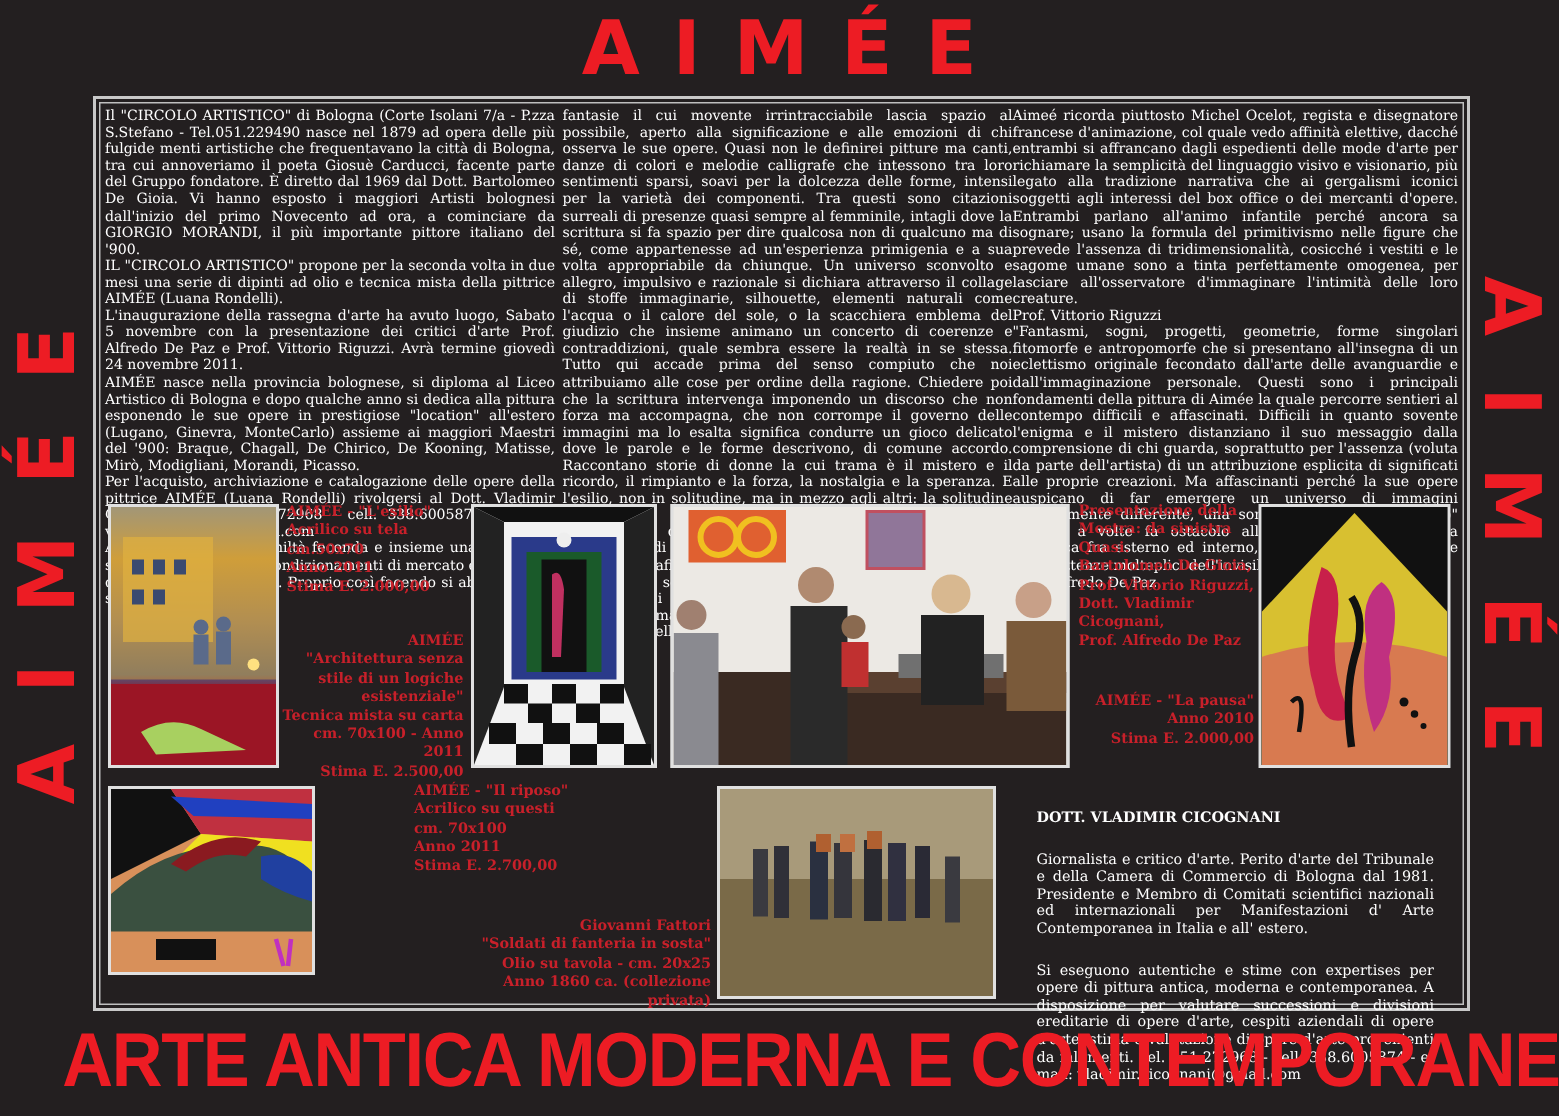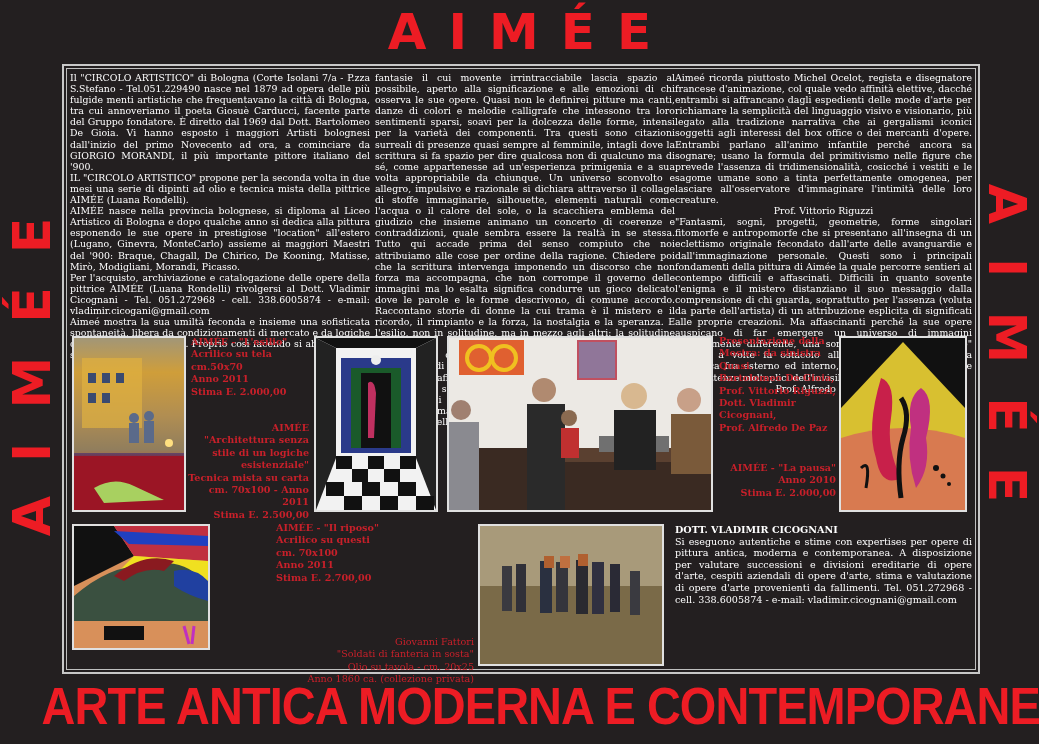--- a/index.html
+++ b/index.html
@@ -10,46 +10,47 @@
   .side.left{left:2px;}
   .side.right{right:2px;}
   .side.right span{transform:rotate(90deg);}
   .frame{position:absolute;left:62px;top:64px;width:918px;height:610px;border:2px solid #c8c8c8;box-sizing:border-box;}
   .frame-inner{position:absolute;left:66px;top:68px;width:910px;height:602px;border:1px solid #bfbfbf;box-sizing:border-box;}
   .col{position:absolute;top:72px;width:300px;color:#fff;font-size:9.4px;line-height:11.1px;text-align:justify;}
   .col p{margin:0;}
   .col1{left:70px;}
   .col2{left:375px;}
   .col3{left:675px;width:297px;}
-  .sig{text-align:center;}
+  .sig{text-align:left;}
   .pic{position:absolute;border:2px solid #e0e0e0;box-sizing:border-box;overflow:hidden;}
   .cap{position:absolute;color:#c8202a;font-size:9.6px;line-height:12.4px;font-weight:bold;}
   .cap.r{text-align:right;}
-  .cap.norm{font-weight:normal;margin-top:24px;}
+  .cap.norm{font-weight:bold;}
   .bio{position:absolute;left:675px;top:524px;width:297px;color:#fff;font-size:9.6px;line-height:11.6px;text-align:justify;font-weight:bold;}
-  .bio p{margin:0;}
+  .bio p{margin:16px;}
   .bottom{position:absolute;left:0;top:677px;width:1039px;text-align:center;color:#ed1c24;font-family:"Liberation Sans",sans-serif;font-weight:bold;font-size:51px;line-height:60px;transform:scaleX(0.92);transform-origin:center;letter-spacing:-1px;white-space:nowrap;}
 </style>
 </head>
 <body>
 
 <div class="title-top">AIMÉE</div>
 <div class="side left">
     <span>AIMÉE</span>
   </div>
 <div class="side right">
     <span>AIMÉE</span>
   </div>
 
 <div class="frame"></div>
 <div class="frame-inner"></div>
 
 <div class="col col1">
   <p>Il "CIRCOLO ARTISTICO" di Bologna (Corte Isolani 7/a - P.zza S.Stefano - Tel.051.229490 nasce nel 1879 ad opera delle più fulgide menti artistiche che frequentavano la città di Bologna, tra cui annoveriamo il poeta Giosuè Carducci, facente parte del Gruppo fondatore. È diretto dal 1969 dal Dott. Bartolomeo De Gioia. Vi hanno esposto i maggiori Artisti bolognesi dall'inizio del primo Novecento ad ora, a cominciare da GIORGIO MORANDI, il più importante pittore italiano del '900.</p>
   <p>IL "CIRCOLO ARTISTICO" propone per la seconda volta in due mesi una serie di dipinti ad olio e tecnica mista della pittrice AIMÉE (Luana Rondelli).</p>
+  <p>L'inaugurazione della rassegna d'arte ha avuto luogo, Sabato 5 novembre con la presentazione dei critici d'arte Prof. Alfredo De Paz e Prof. Vittorio Riguzzi. Avrà termine giovedì 24 novembre 2011.</p>
   <p>AIMÉE nasce nella provincia bolognese, si diploma al Liceo Artistico di Bologna e dopo qualche anno si dedica alla pittura esponendo le sue opere in prestigiose "location" all'estero (Lugano, Ginevra, MonteCarlo) assieme ai maggiori Maestri del '900: Braque, Chagall, De Chirico, De Kooning, Matisse, Mirò, Modigliani, Morandi, Picasso.</p>
   <p>Per l'acquisto, archiviazione e catalogazione delle opere della pittrice AIMÉE (Luana Rondelli) rivolgersi al Dott. Vladimir Cicognani - Tel. 051.272968 - cell. 338.6005874 - e-mail: vladimir.cicogani@gmail.com</p>
   <p>Aimeé mostra la sua umiltà feconda e insieme una sofisticata spontaneità, libera da condizionamenti di mercato e da logiche della distinzione forzata. Proprio così facendo si abbandona ai suoi vissuti, alle sue</p>
 </div>
 
 <div class="col col2">
   <p>fantasie il cui movente irrintracciabile lascia spazio al possibile, aperto alla significazione e alle emozioni di chi osserva le sue opere. Quasi non le definirei pitture ma canti, danze di colori e melodie calligrafe che intessono tra loro sentimenti sparsi, soavi per la dolcezza delle forme, intensi per la varietà dei componenti. Tra questi sono citazioni surreali di presenze quasi sempre al femminile, intagli dove la scrittura si fa spazio per dire qualcosa non di qualcuno ma di sé, come appartenesse ad un'esperienza primigenia e a sua volta appropriabile da chiunque. Un universo sconvolto e allegro, impulsivo e razionale si dichiara attraverso il collage di stoffe immaginarie, silhouette, elementi naturali come l'acqua o il calore del sole, o la scacchiera emblema del giudizio che insieme animano un concerto di coerenze e contraddizioni, quale sembra essere la realtà in se stessa. Tutto qui accade prima del senso compiuto che noi attribuiamo alle cose per ordine della ragione. Chiedere poi che la scrittura intervenga imponendo un discorso che non forza ma accompagna, che non corrompe il governo delle immagini ma lo esalta significa condurre un gioco delicato dove le parole e le forme descrivono, di comune accordo. Raccontano storie di donne la cui trama è il mistero e il ricordo, il rimpianto e la forza, la nostalgia e la speranza. E l'esilio, non in solitudine, ma in mezzo agli altri: la solitudine più grande.</p>
   <p>La prigionia dell'indifferenza, la sensualità quasi erotica, l'innocenza di una bambola, il vortice delle parole che si avvolgono graficamente in frasi concentriche  sono la partitura su cui Aimné scrive le proprie melodie, ora dolenti ora solari, tenui e poi ipercromatiche: tutte le sfumature della femminilità madre, donna, bambina e puro sentimento - prigioniero della mente e in cerca di liberazione.</p>
 </div>
 
@@ -223,16 +224,17 @@
         <rect x="150" y="45" width="10" height="44" fill="#3a3a40"></rect>
       <rect x="64" y="30" width="10" height="12" fill="#b06030"></rect>
         <rect x="80" y="30" width="10" height="12" fill="#c07040"></rect>
       <rect x="98" y="28" width="10" height="12" fill="#b06030"></rect>
     </g>
   </svg>
 </div>
 
 <div class="bio">
   <p>DOTT. VLADIMIR CICOGNANI</p>
+  <p style="font-weight:normal;">Giornalista e critico d'arte. Perito d'arte del Tribunale e della Camera di Commercio di Bologna dal 1981. Presidente e Membro di Comitati scientifici nazionali ed internazionali per Manifestazioni d' Arte Contemporanea in Italia e all' estero.</p>
   <p style="font-weight:normal;">Si eseguono autentiche e stime con expertises per opere di pittura antica, moderna e contemporanea. A disposizione per valutare successioni e divisioni ereditarie di opere d'arte, cespiti aziendali di opere d'arte, stima e valutazione di opere d'arte provenienti da fallimenti. Tel. 051.272968 - cell. 338.6005874 - e-mail: vladimir.cicognani@gmail.com</p>
 </div>
 
 <div class="bottom">ARTE ANTICA MODERNA E CONTEMPORANEA</div>
 
 </body></html>

